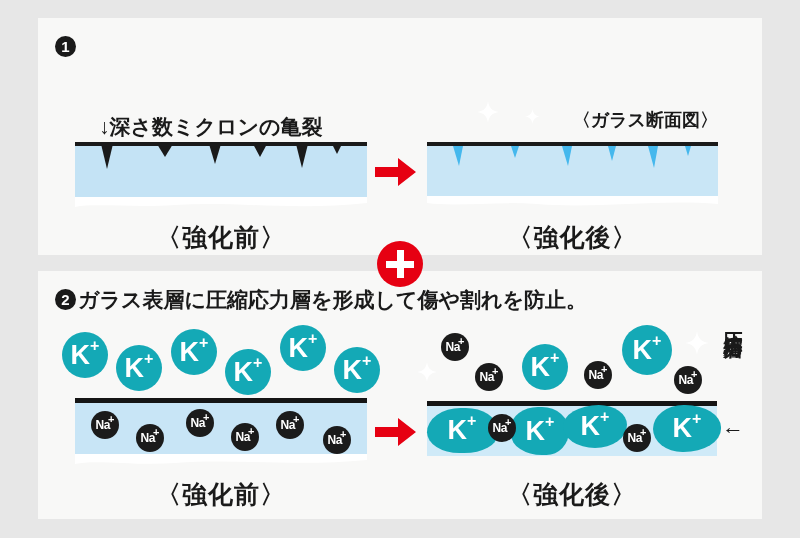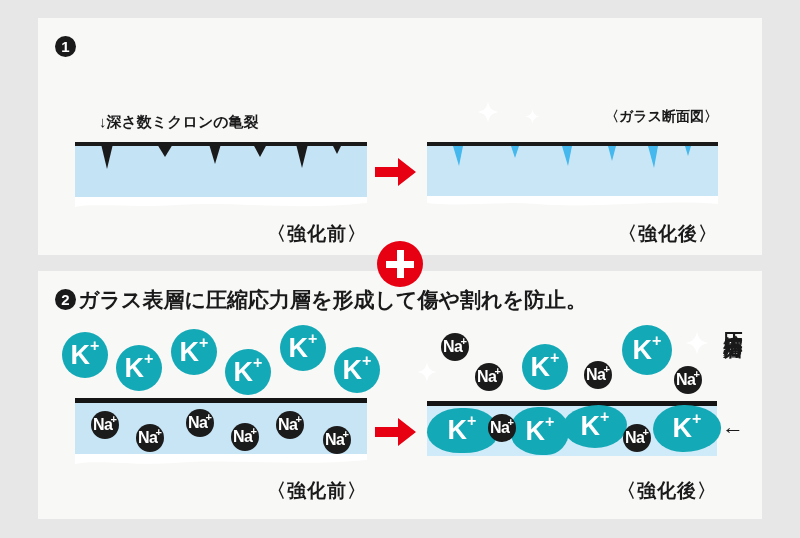--- a/index.html
+++ b/index.html
@@ -35,49 +35,49 @@
 
   .slab{position:absolute;}
   #tl-slab{left:37px;top:124px;width:292px;height:56px;background:#c4e3f5;}
   #tr-slab{left:389px;top:124px;width:291px;height:55px;background:#c9e6f6;}
   #bl-slab{left:37px;top:127px;width:292px;height:57px;background:#c8e5f6;border-top:5px solid #151515;box-sizing:border-box;}
   #br-slab{left:389px;top:130px;width:290px;height:55px;background:#cfeaf8;border-top:5px solid #151515;box-sizing:border-box;overflow:hidden;}
 
   .wave{position:absolute;left:0;bottom:-13px;}
 
   .caption{
-    position:absolute;text-align:right;
-    font-size:19px;font-weight:bold;letter-spacing:1px;
+    position:absolute;text-align:center;
+    font-size:25px;font-weight:bold;letter-spacing:1px;
   }
   .small-label{
     position:absolute;
-    font-size:15px;font-weight:bold;white-space:nowrap;
+    font-size:21px;font-weight:bold;white-space:nowrap;
   }
   .section-label{
     position:absolute;
-    font-size:14px;font-weight:bold;white-space:nowrap;
+    font-size:18px;font-weight:bold;white-space:nowrap;
   }
 
   .red-arrow{position:absolute;width:42px;height:30px;}
 
   #plus-circle{
     position:absolute;left:377px;top:241px;
     width:46px;height:46px;border-radius:50%;
     background:#e60012;z-index:5;
   }
   #plus-circle .bar{position:absolute;background:#fff;}
   #plus-circle .h{left:9px;top:20px;width:28px;height:7px;}
   #plus-circle .v{left:20px;top:9px;width:7px;height:28px;}
 
   .sparkle{position:absolute;}
 
   
   .ion{position:absolute;display:flex;align-items:center;justify-content:center;line-height:1;}
   .na-ion{background:#1b1b1b;color:#fff;border-radius:50%;width:28px;height:28px;}
-  .na-sym{font-size:16px;font-weight:bold;letter-spacing:-0.5px;}
+  .na-sym{font-size:12px;font-weight:bold;letter-spacing:-0.5px;}
   .na-plus{font-size:11px;font-weight:bold;margin:-12px 0 0 -2px;}
   .k-ion{background:#14a9b6;color:#fff;border-radius:50%;width:46px;height:46px;}
   .k-sym{font-size:27px;font-weight:bold;}
   .k-plus{font-size:16px;font-weight:bold;margin:-18px 0 0 0;}
   .k-blob{background:#14a9b6;color:#fff;}
 
   #compression-label{
     position:absolute;left:682px;top:46px;
     writing-mode:vertical-rl;text-orientation:upright;
     font-size:19px;font-weight:bold;letter-spacing:2px;

